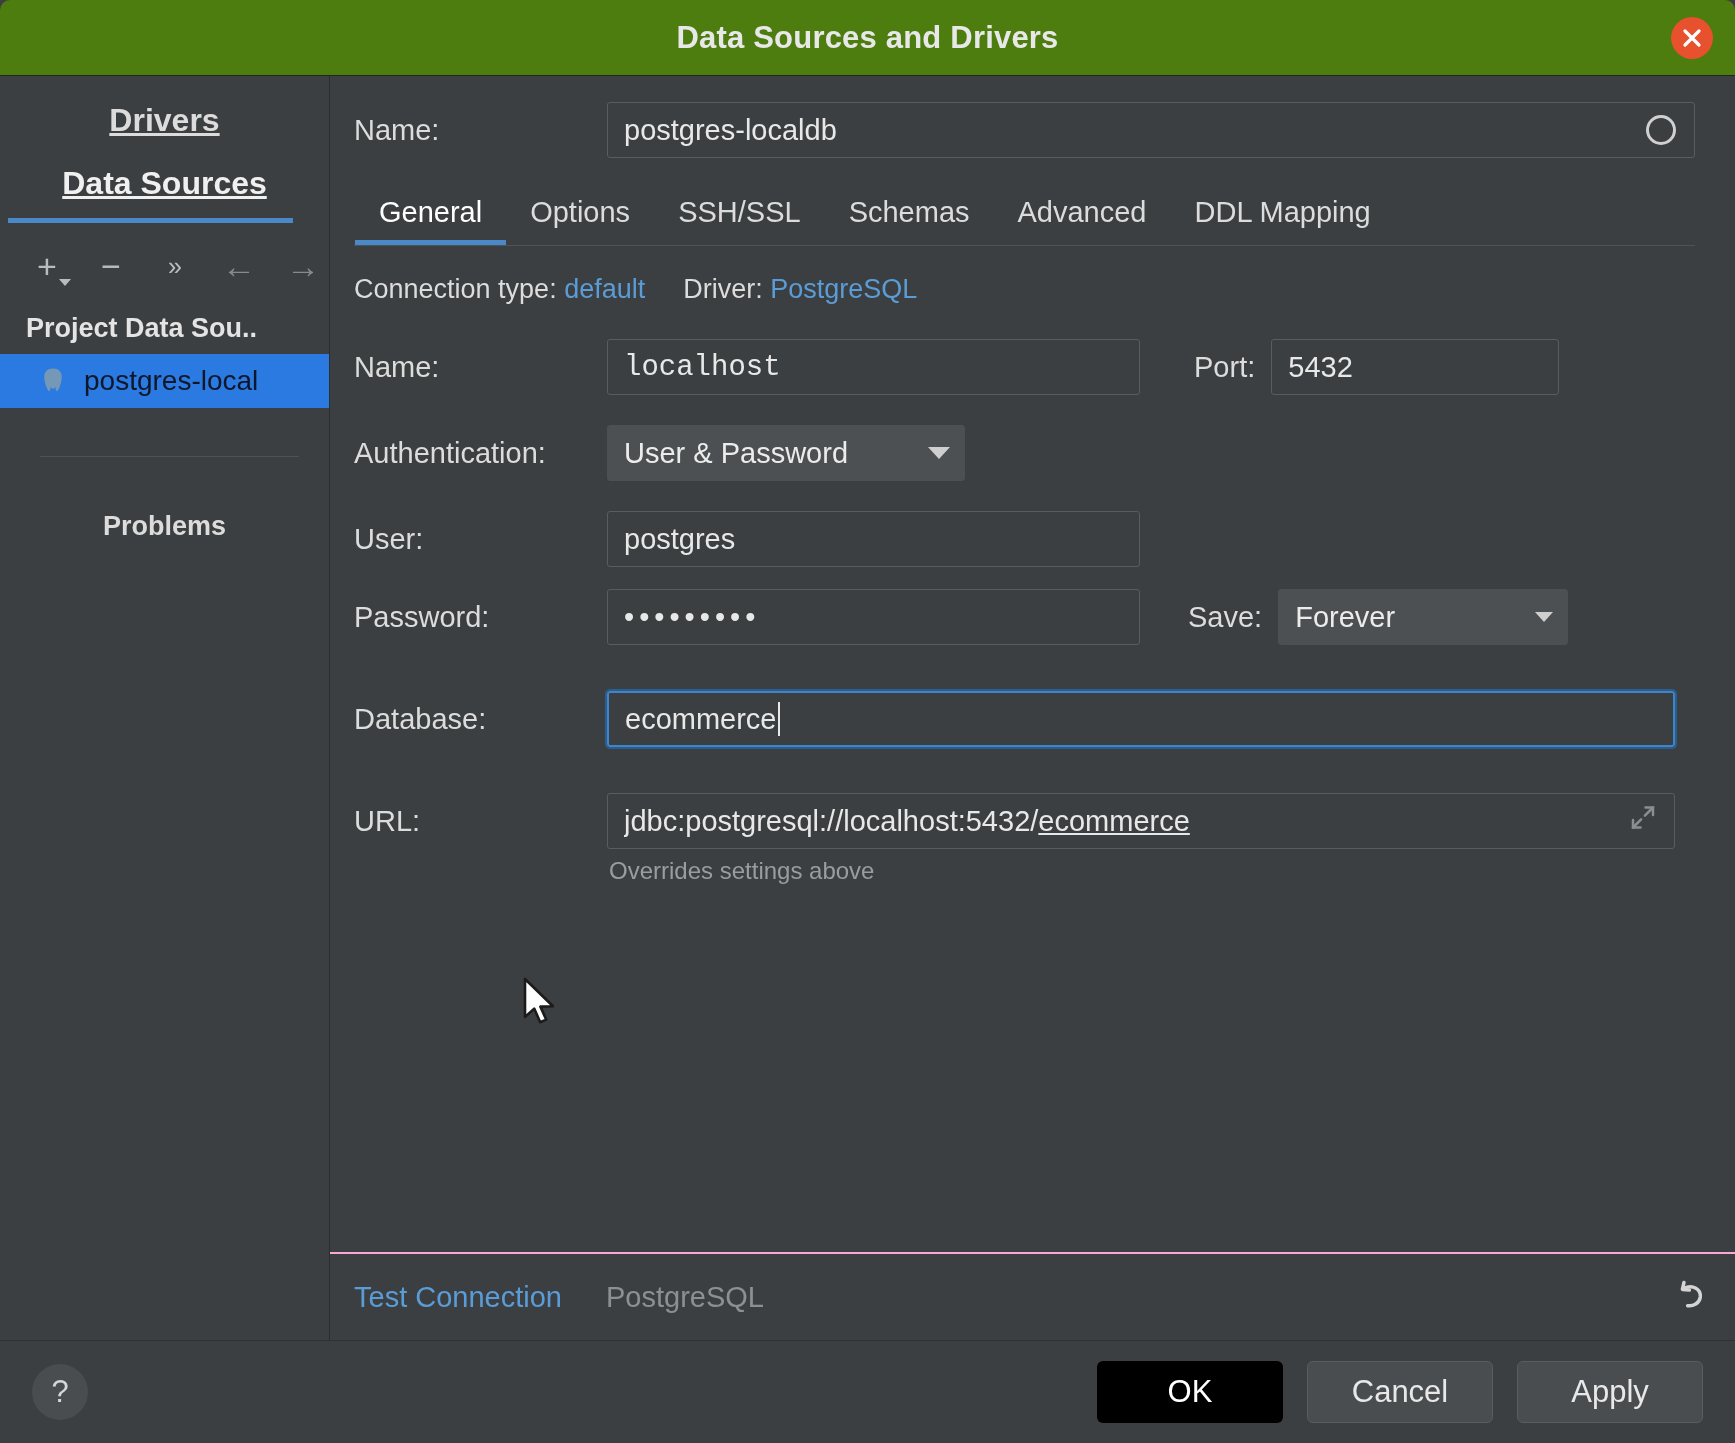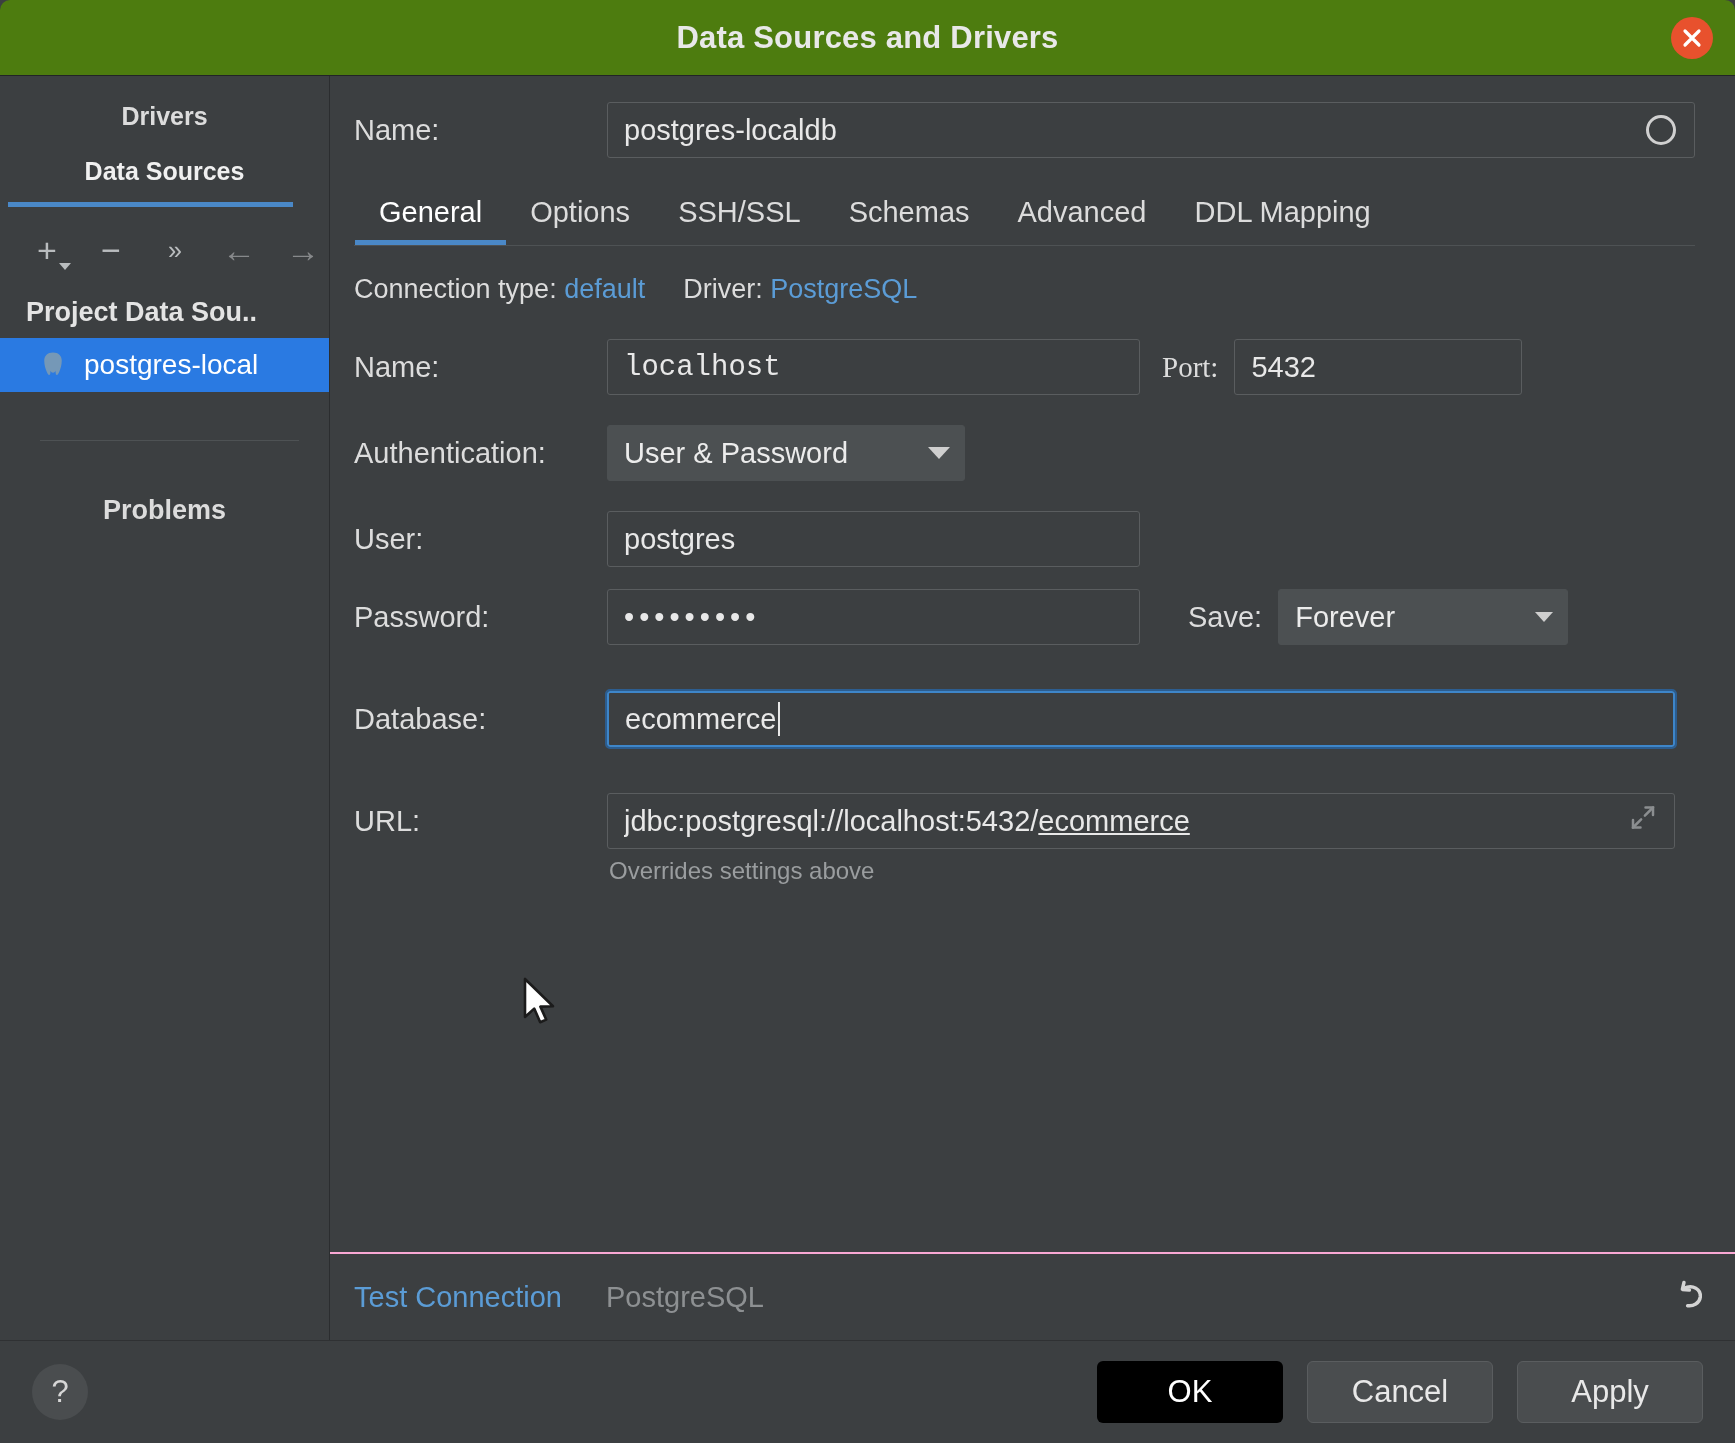--- a/index.html
+++ b/index.html
@@ -67,24 +67,25 @@
     background: #3c3f41;
     border-right: 1px solid #2b2d2f;
     display: flex;
     flex-direction: column;
     position: relative;
   }
   .side-tabs { padding-top: 14px; }
   .side-tab {
     text-align: center;
     color: #dcdcdc;
-    font-size: 25px;
+    font-size: 32px;
     font-weight: bold;
     padding: 12px 0 14px 0;
     cursor: pointer;
+    text-decoration: underline;
   }
   .side-tab.active { color: #f0f0f0; }
   .side-underline {
     height: 5px;
     background: #4a88c7;
     margin: 2px 36px 0 8px;
   }
   .toolbar {
     display: flex;
     align-items: center;
@@ -121,21 +122,21 @@
     display: flex;
     align-items: center;
     gap: 16px;
     height: 54px;
     padding-left: 38px;
     background: #2a7ae2;
     cursor: pointer;
     overflow: hidden;
   }
   .ds-item .ds-label {
-    color: #ffffff;
+    color: #0f172a;
     font-size: 28px;
     white-space: nowrap;
   }
   .pg-icon { width: 30px; height: 30px; flex: 0 0 auto; }
   .side-sep {
     height: 1px;
     background: #4e5254;
     margin: 48px 30px 0 40px;
   }
   .problems {
@@ -246,21 +247,21 @@
     margin: 8px 0 34px 0;
     font-size: 27px;
   }
   .meta-k { color: #dcdcdc; }
   .meta-v { color: #5b9cd6; cursor: pointer; }
 
   
   .form { padding-right: 20px; }
   .fl { flex: 0 0 253px; width: 253px; }
   .host-input { width: 533px; flex: 0 0 533px; font-family: Liberation Mono, monospace; }
-  .port-lbl { margin-left: 22px; flex: 0 0 auto; font-family: Liberation Serif, serif; }
+  .port-lbl { margin-left: 54px; flex: 0 0 auto; }
   .port-input { width: 288px; flex: 0 0 288px; margin-left: 16px; }
   .user-input { width: 533px; flex: 0 0 533px; }
   .pwd-input { width: 533px; flex: 0 0 533px; }
   .save-lbl { margin-left: 48px; flex: 0 0 auto; }
   .save-sel { width: 290px; flex: 0 0 290px; margin-left: 16px; }
   .db-input { flex: 1; }
   .url-input { flex: 1; }
 
   .combo {
     background: #4c5052;

